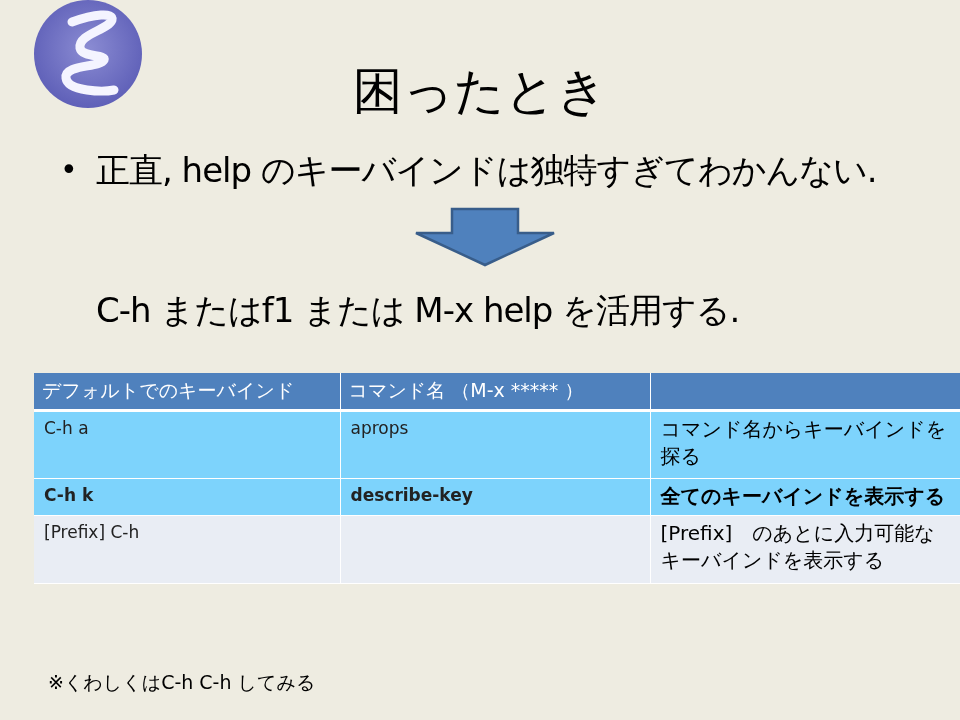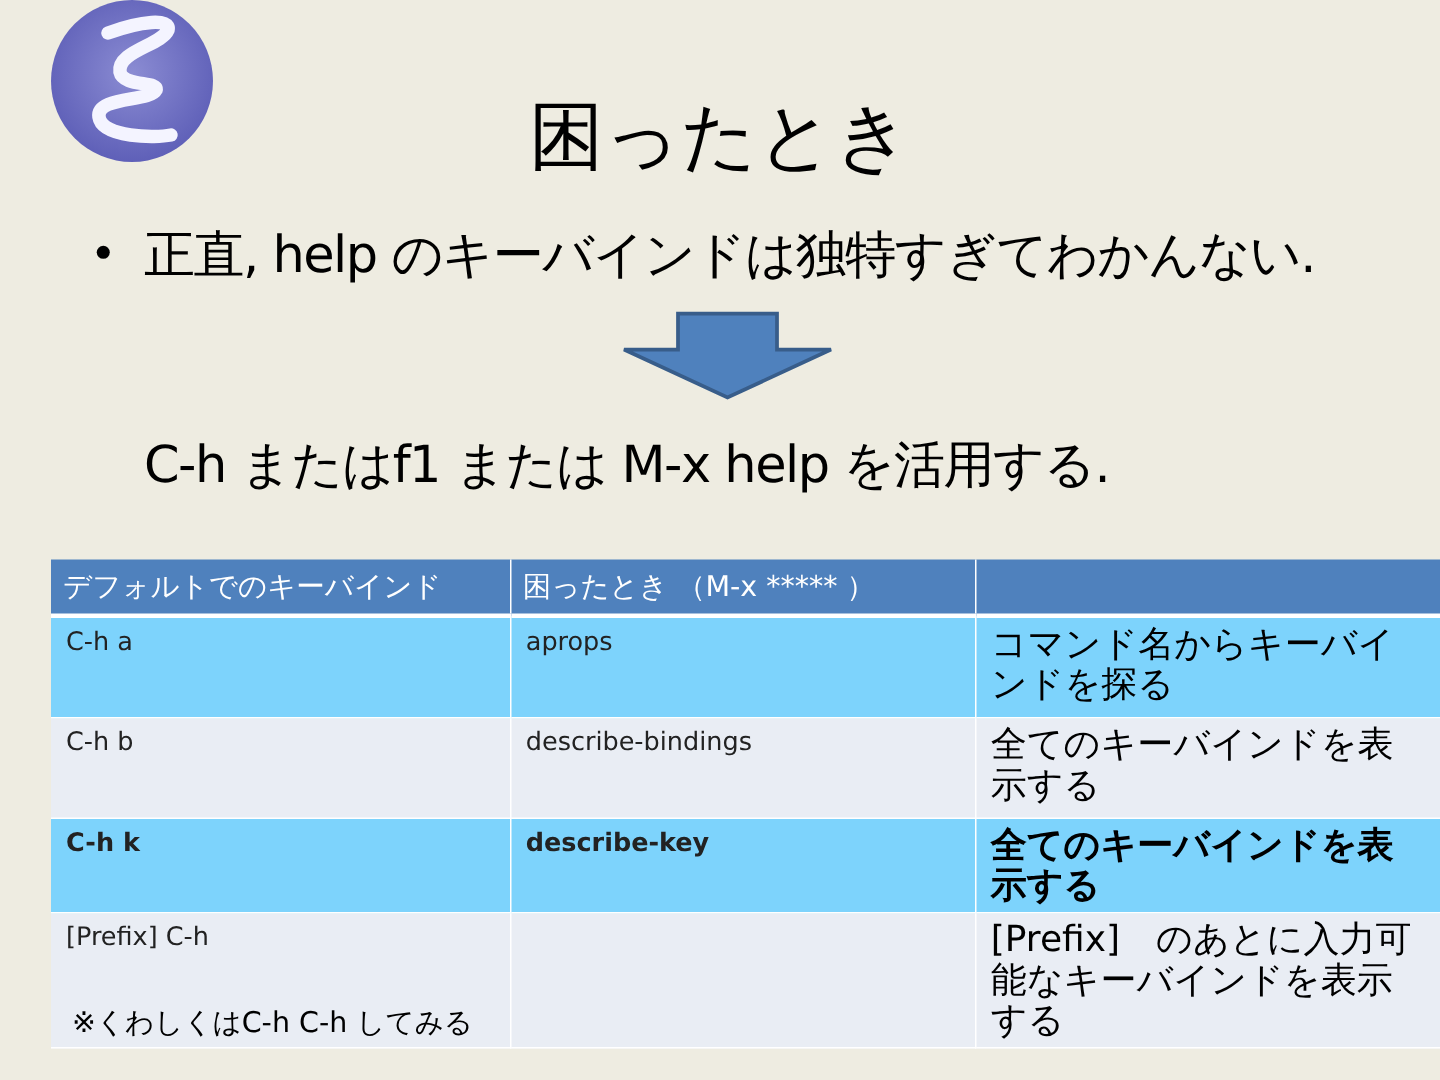--- a/index.html
+++ b/index.html
@@ -51,21 +51,21 @@
       border-right: 1px solid #fff;
       border-bottom: 3px solid #fff;
       white-space: nowrap;
     }
     table.keys td {
       vertical-align: top; padding: 6px 10px 4px 10px;
       border-right: 1px solid #fff;
       border-bottom: 1px solid #fff;
       color: #222;
     }
-    table.keys td.desc { font-size: 24px; line-height: 27px; color: #000; padding-top: 4px; }
+    table.keys td.desc { font-size: 20px; line-height: 27px; color: #000; padding-top: 4px; }
     table.keys tr.odd td { background: #7dd3fc; }
     table.keys tr.even td { background: #e9edf4; }
     table.keys tr.r1 td { height: 56px; }
     table.keys tr.r2 td { height: 56px; }
     table.keys tr.r3 td { height: 26px; font-weight: bold; }
     table.keys tr.r4 td { height: 57px; }
     .footnote {
       position: absolute; left: 48px; top: 668px; font-size: 19px; line-height: 28px;
     }
   </style>
@@ -102,34 +102,29 @@
 
 <table class="keys">
   <colgroup>
       <col class="c1">
       <col class="c2">
       <col class="c3">
     </colgroup>
   <thead>
     <tr>
       <th>デフォルトでのキーバインド</th>
-      <th>困ったとき （M-x *****  ）</th>
+      <th>コマンド名 （M-x *****  ）</th>
       <th></th>
     </tr>
   </thead>
   <tbody>
     <tr class="odd r1">
       <td>C-h a</td>
       <td>aprops</td>
       <td class="desc">コマンド名からキーバインドを探る</td>
-    </tr>
-    <tr class="even r2">
-      <td>C-h b</td>
-      <td>describe-bindings</td>
-      <td class="desc">全てのキーバインドを表示する</td>
     </tr>
     <tr class="odd r3">
       <td>C-h k</td>
       <td>describe-key</td>
       <td class="desc">全てのキーバインドを表示する</td>
     </tr>
     <tr class="even r4">
       <td>[Prefix] C-h</td>
       <td></td>
       <td class="desc">[Prefix]　のあとに入力可能なキーバインドを表示する</td>

